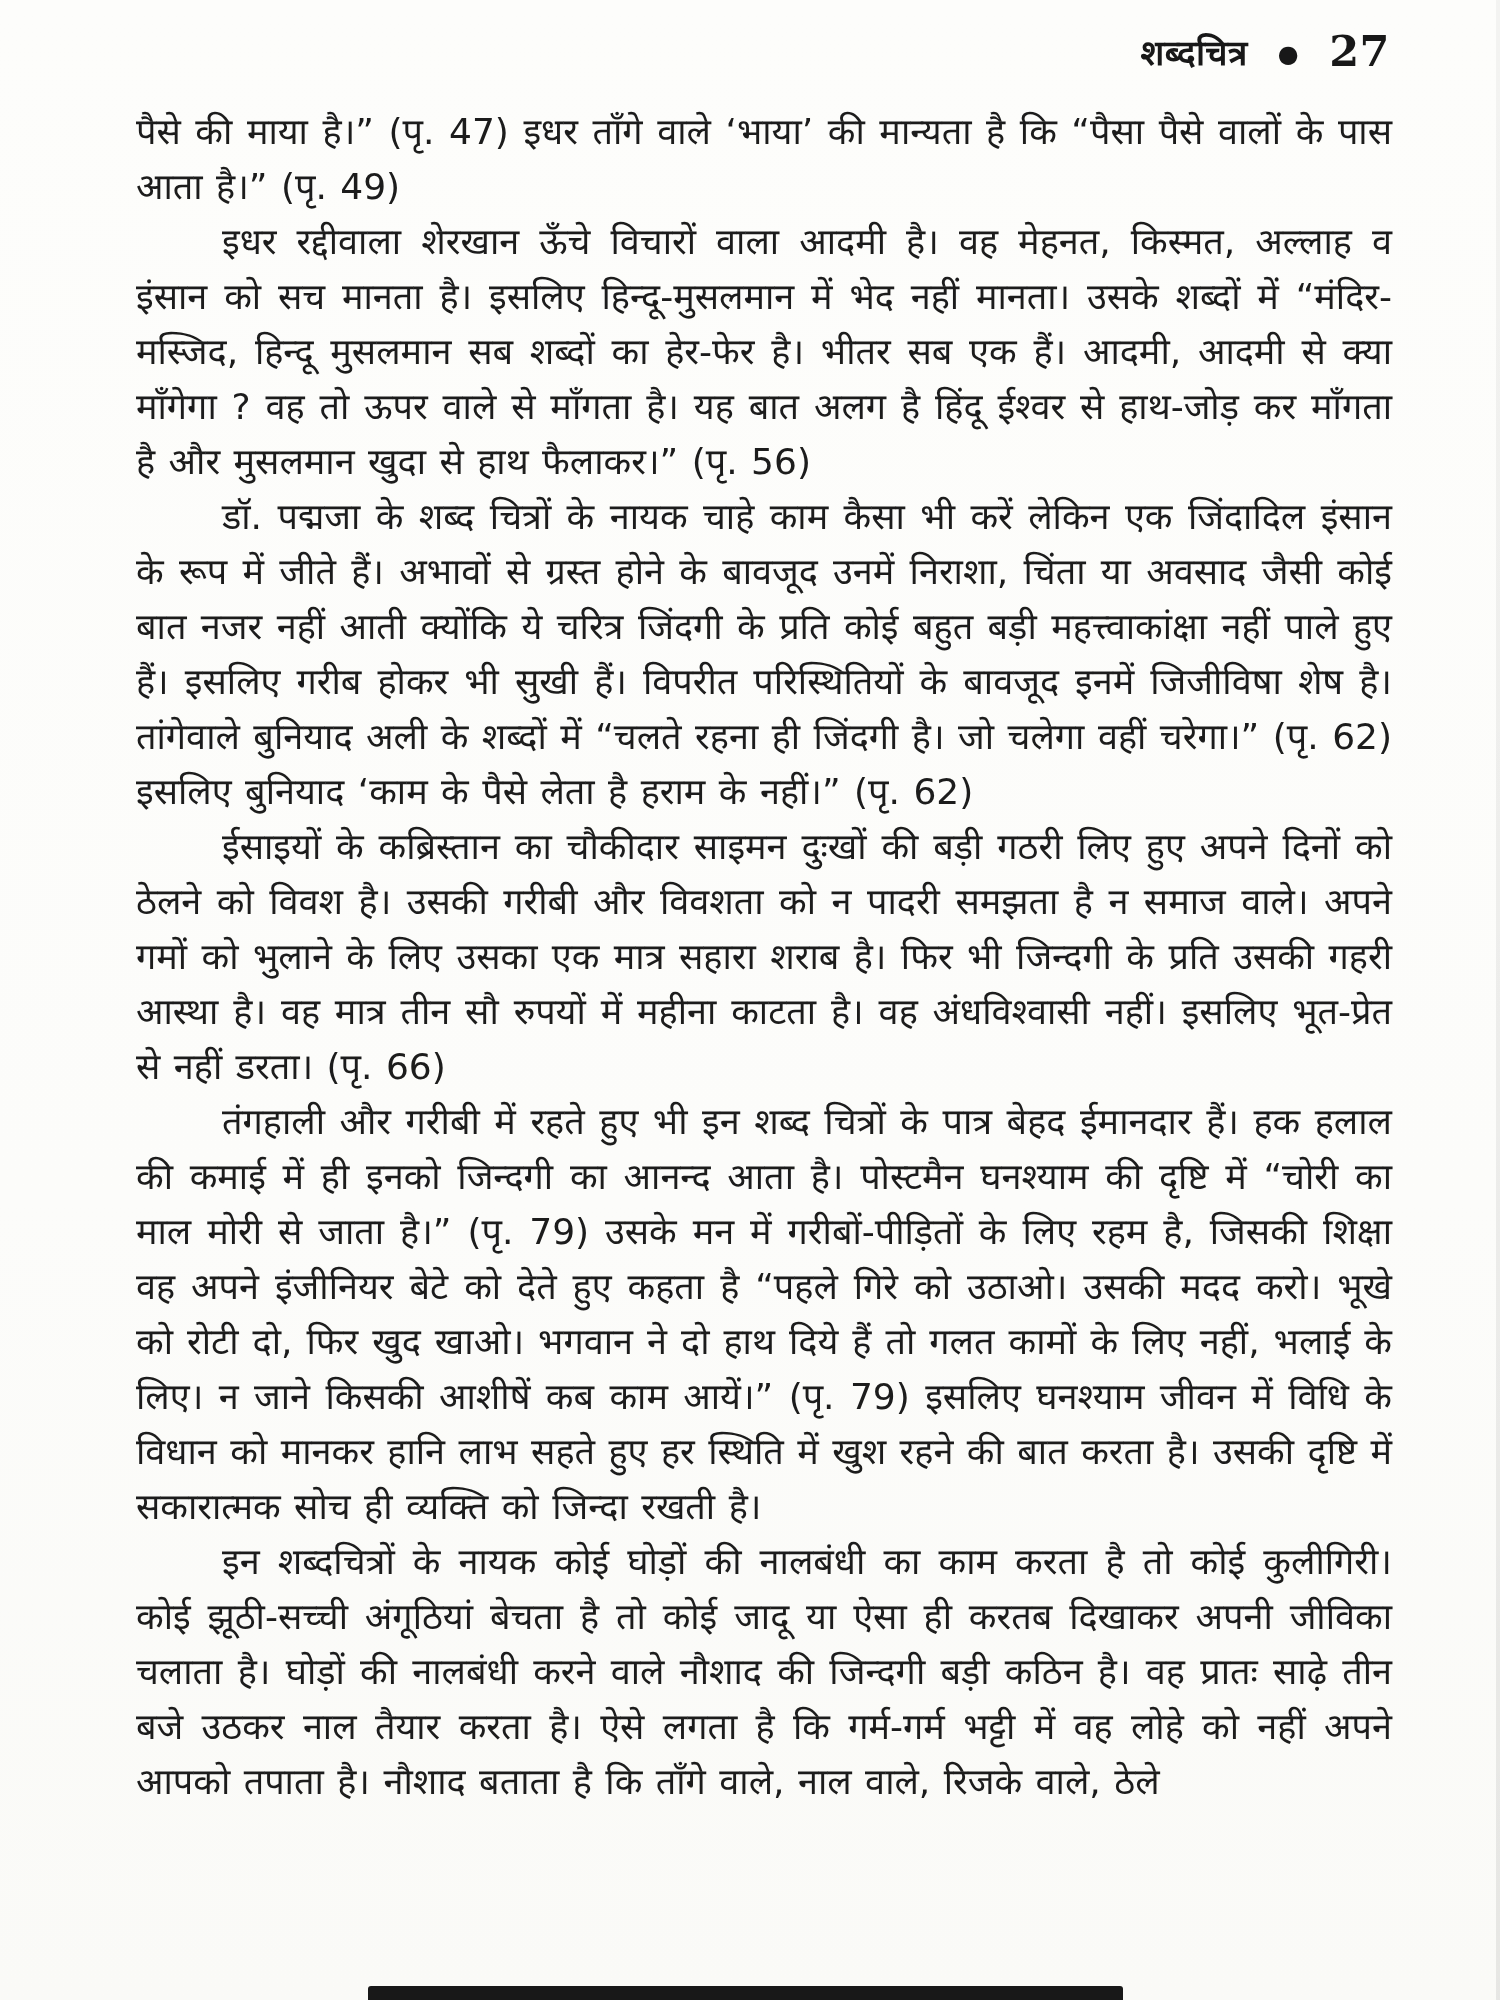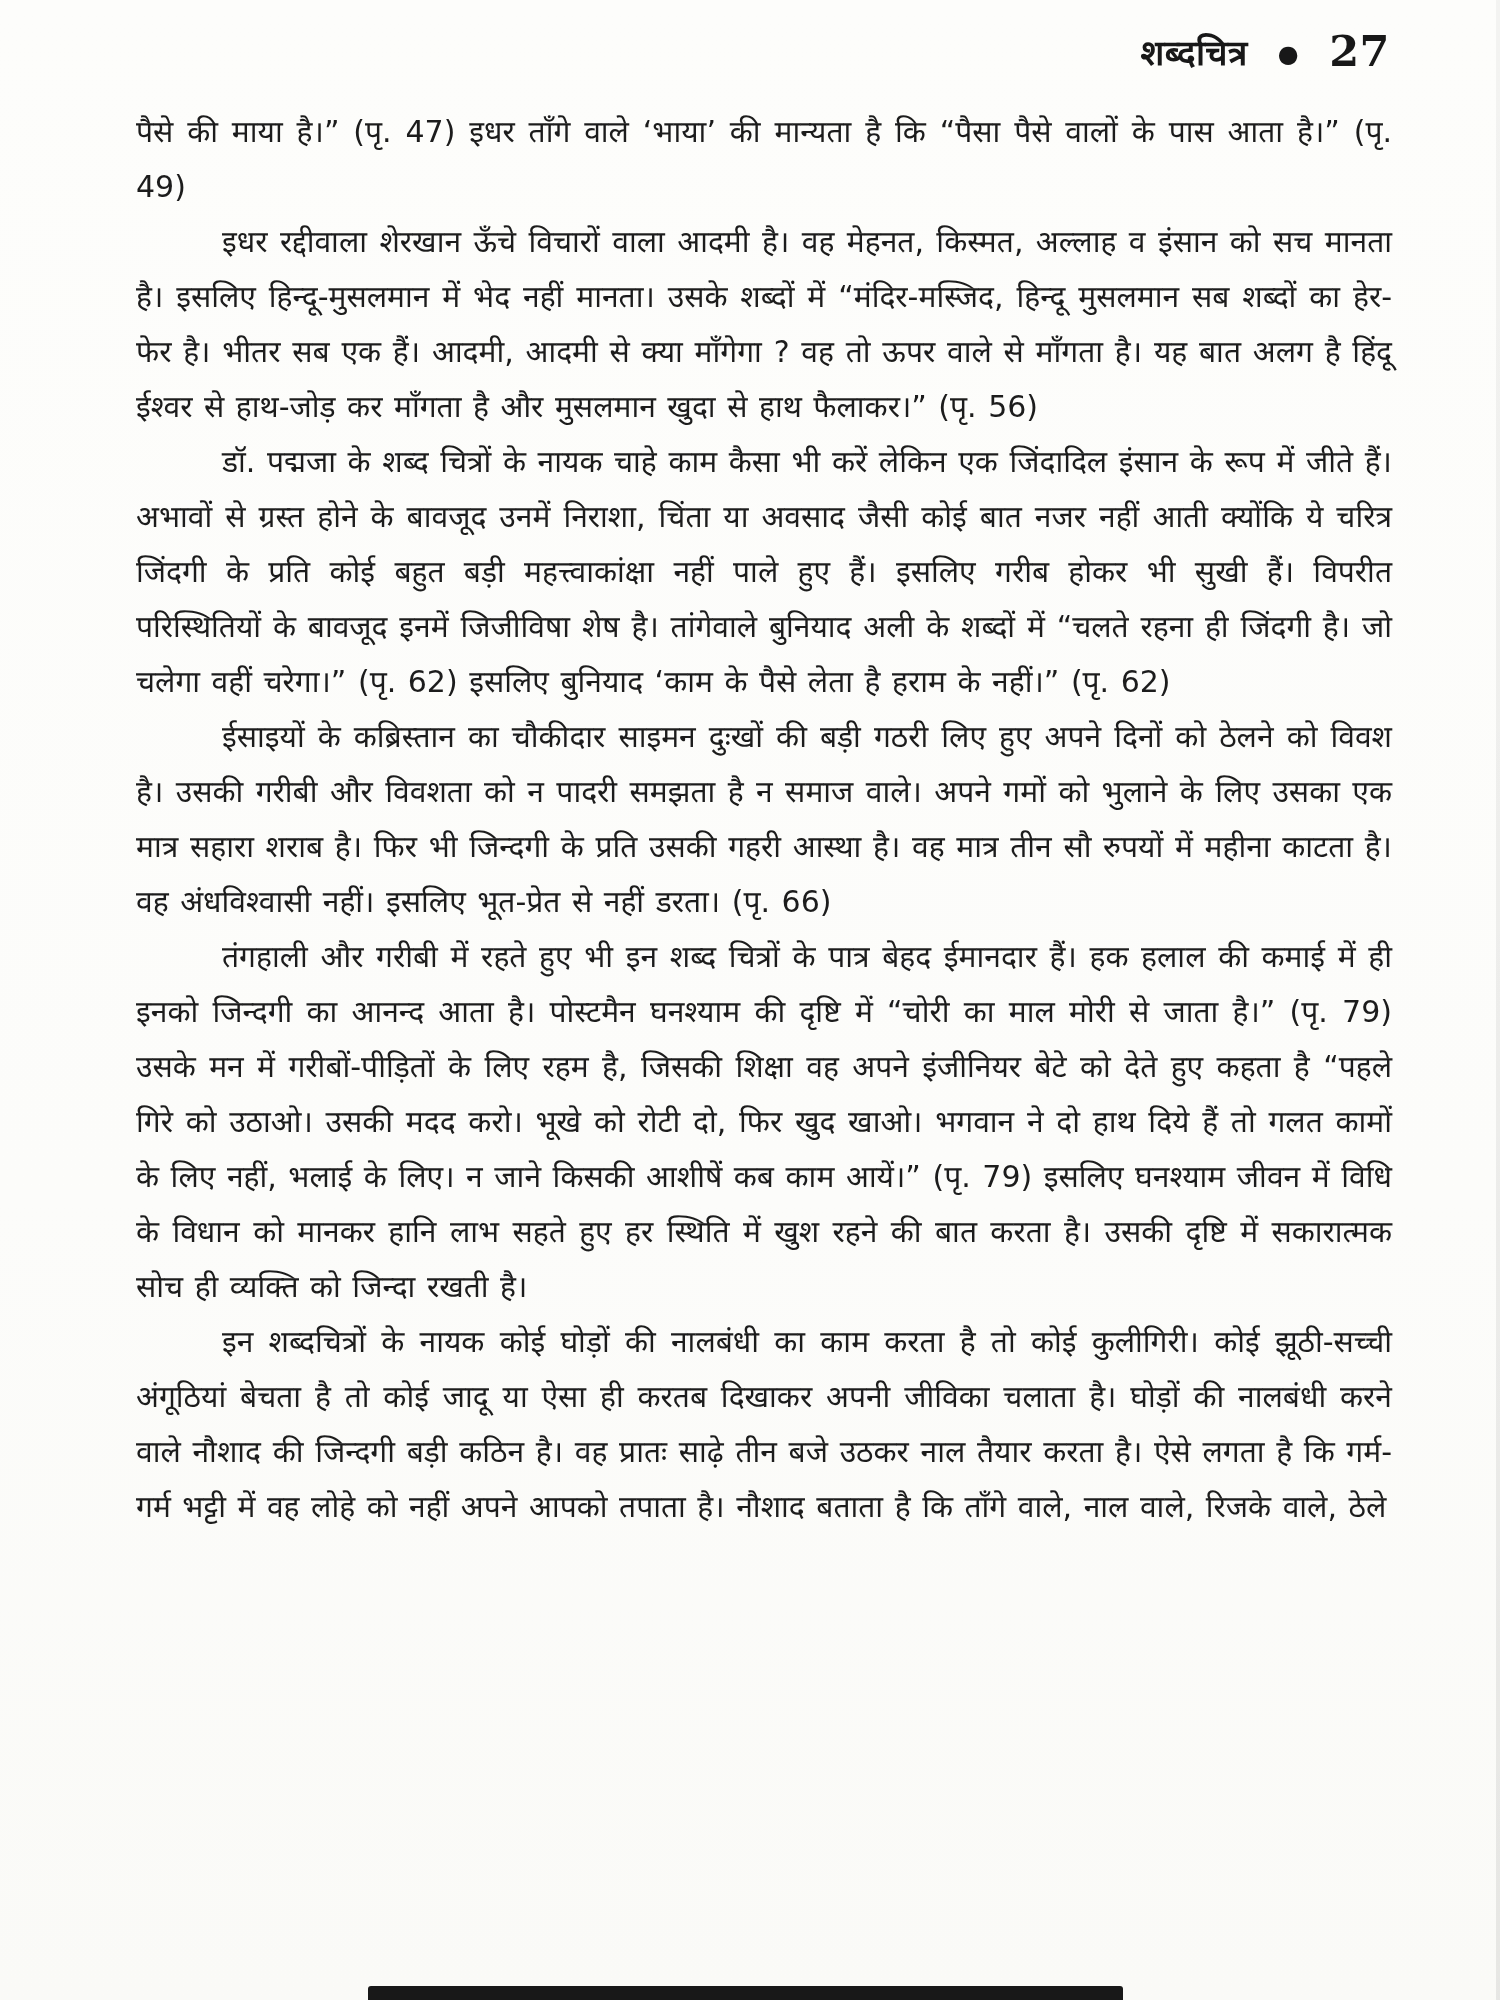--- a/index.html
+++ b/index.html
@@ -40,21 +40,21 @@
     font-family: "DejaVu Serif", serif;
   }
   .page-body {
     position: absolute;
     top: 104px;
     left: 136px;
     width: 1256px;
   }
   .para {
     margin: 0;
-    font-size: 30px;
+    font-size: 36px;
     line-height: 55px;
     text-align: justify;
     text-indent: 86px;
     word-spacing: 2px;
     color: #1c1c1c;
   }
   .para.no-indent {
     text-indent: 0;
   }
   .scan-artifact {

